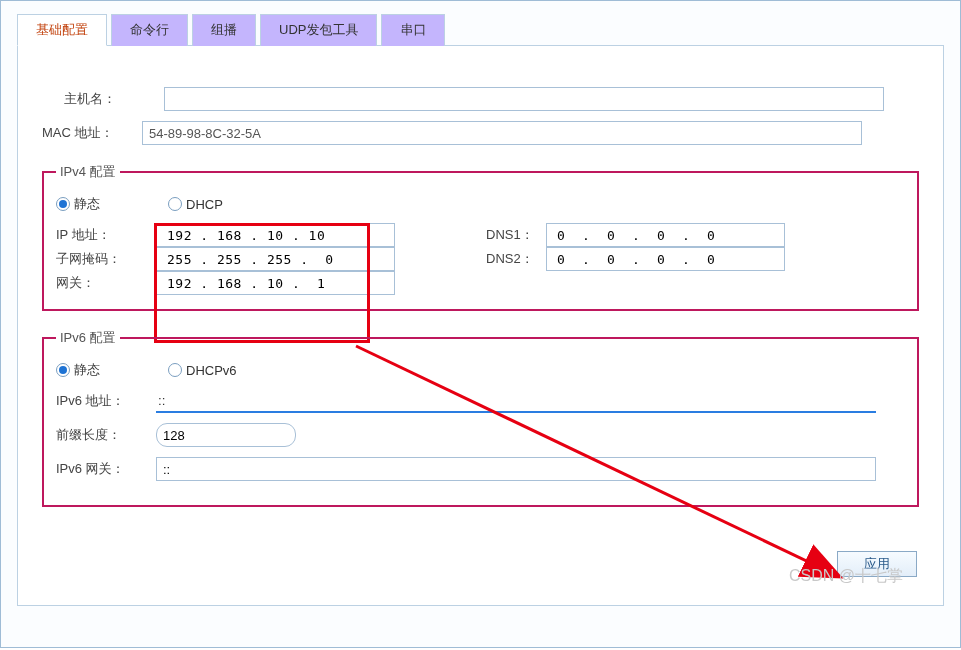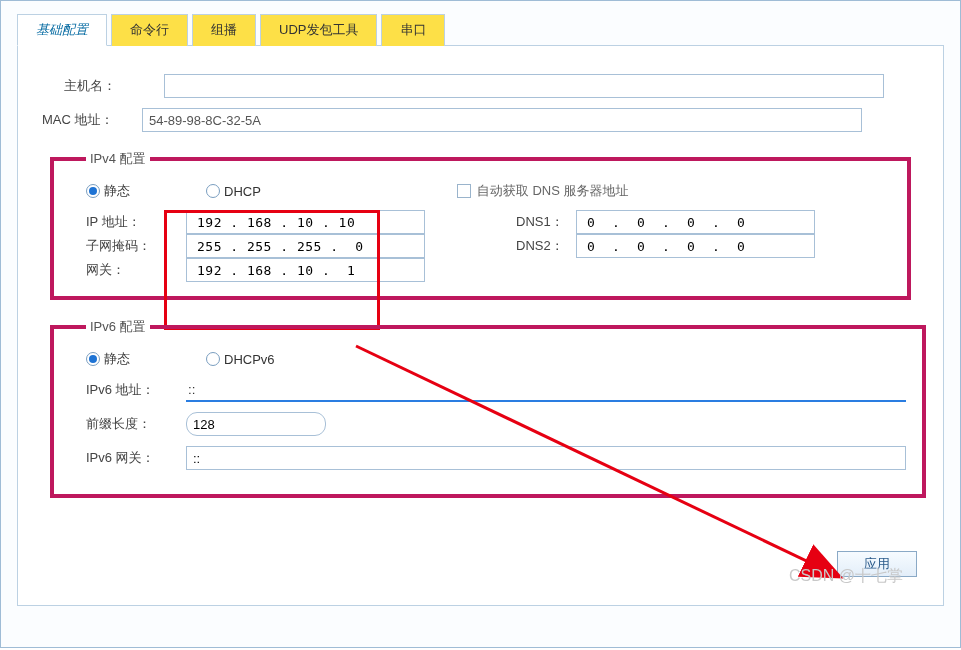--- a/index.html
+++ b/index.html
@@ -49,31 +49,30 @@
   }
   .tabstrip {
     display: flex;
     border-bottom: 1px solid #bcd1e3;
   }
   .tab {
     padding: 6px 18px;
     border: 1px solid #bcd1e3;
     border-bottom: none;
     margin-right: 4px;
-    background: #fde047;
+    background: #c4b5fd;
     color: #333;
     cursor: pointer;
     position: relative;
     top: 1px;
   }
   .tab.active {
     background: #fff;
     border-bottom: 1px solid #fff;
-    color: #0369a1;
-    font-style: italic;
+    color: #c2410c;
   }
   .panel {
     border: 1px solid #bcd1e3;
     border-top: none;
     padding: 22px 24px 18px;
     background: #fff;
     height: 560px;
     position: relative;
   }
   .row {
@@ -97,31 +96,31 @@
   .full-under {
     width: 720px;
     border: none;
     border-bottom: 2px solid #2a7de1;
     height: 24px;
     background: transparent;
     outline: none;
     color: #333;
   }
   fieldset.group {
-    border: 4px solid #be185d;
-    margin: 18px 8px 0;
-    padding: 14px 16px 14px 32px;
+    border: 2px solid #be185d;
+    margin: 18px 0 0;
+    padding: 14px 16px 14px 12px;
     position: relative;
   }
   fieldset.group > legend {
     color: #555;
     font-size: 13px;
     padding: 0 4px;
   }
-  .radio-row { display:flex; align-items:center; gap: 36px; margin-bottom: 10px; }
+  .radio-row { display:flex; align-items:center; gap: 28px; margin-bottom: 10px; }
   .radio-item { display:flex; align-items:center; gap:4px; cursor:pointer; }
   .radio-outer {
     width: 14px; height: 14px; border: 1px solid #7a9ec0; border-radius: 50%;
     display:flex; align-items:center; justify-content:center;
   }
   .radio-inner { width: 8px; height:8px; border-radius:50%; background:#1e73d4; display:none; }
   .radio-item.selected .radio-inner { display:block; }
   .checkbox-item { display:flex; align-items:center; gap:6px; color:#666; }
   .checkbox-box { width:14px; height:14px; border:1px solid #9ab4cc; background:#fff; }
 
@@ -164,21 +163,21 @@
     <div class="tabstrip">
       <div class="tab active">基础配置</div>
       <div class="tab">命令行</div>
       <div class="tab">组播</div>
       <div class="tab">UDP发包工具</div>
       <div class="tab">串口</div>
     </div>
 
     <div class="panel">
 
-      <div class="row" style="margin-top:6px;margin-left:22px;font-family:Liberation Serif, serif;">
+      <div class="row" style="margin-top:19px;margin-left:22px;font-family:Liberation Serif, serif;">
         <span class="label">主机名：</span>
         <input class="textfield" style="width: 720px;" value="">
       </div>
       <div class="row" style="">
         <span class="label">MAC 地址：</span>
         <div class="readonly">54-89-98-8C-32-5A</div>
       </div>
 
       <fieldset class="group" style="position:relative;">
         <legend>IPv4 配置</legend>
@@ -186,24 +185,20 @@
         <div class="radio-row">
           <div class="radio-item selected">
             <span class="radio-outer">
                 <span class="radio-inner"></span>
               </span>
             <span>静态</span>
           </div>
           <div class="radio-item" style="margin-left:40px">
             <span class="radio-outer"></span>
             <span>DHCP</span>
-          </div>
-          <div class="checkbox-item" style="margin-left:160px">
-            <span class="checkbox-box"></span>
-            <span>自动获取 DNS 服务器地址</span>
           </div>
         </div>
 
         <div class="ipgrid">
           <span class="label">IP 地址：</span>
           <input class="ip-field" value="192 . 168 . 10 . 10" style="">
           <span></span>
           <span class="label">DNS1：</span>
           <input class="ip-field" value="0  .  0  .  0  .  0" style="">
 

